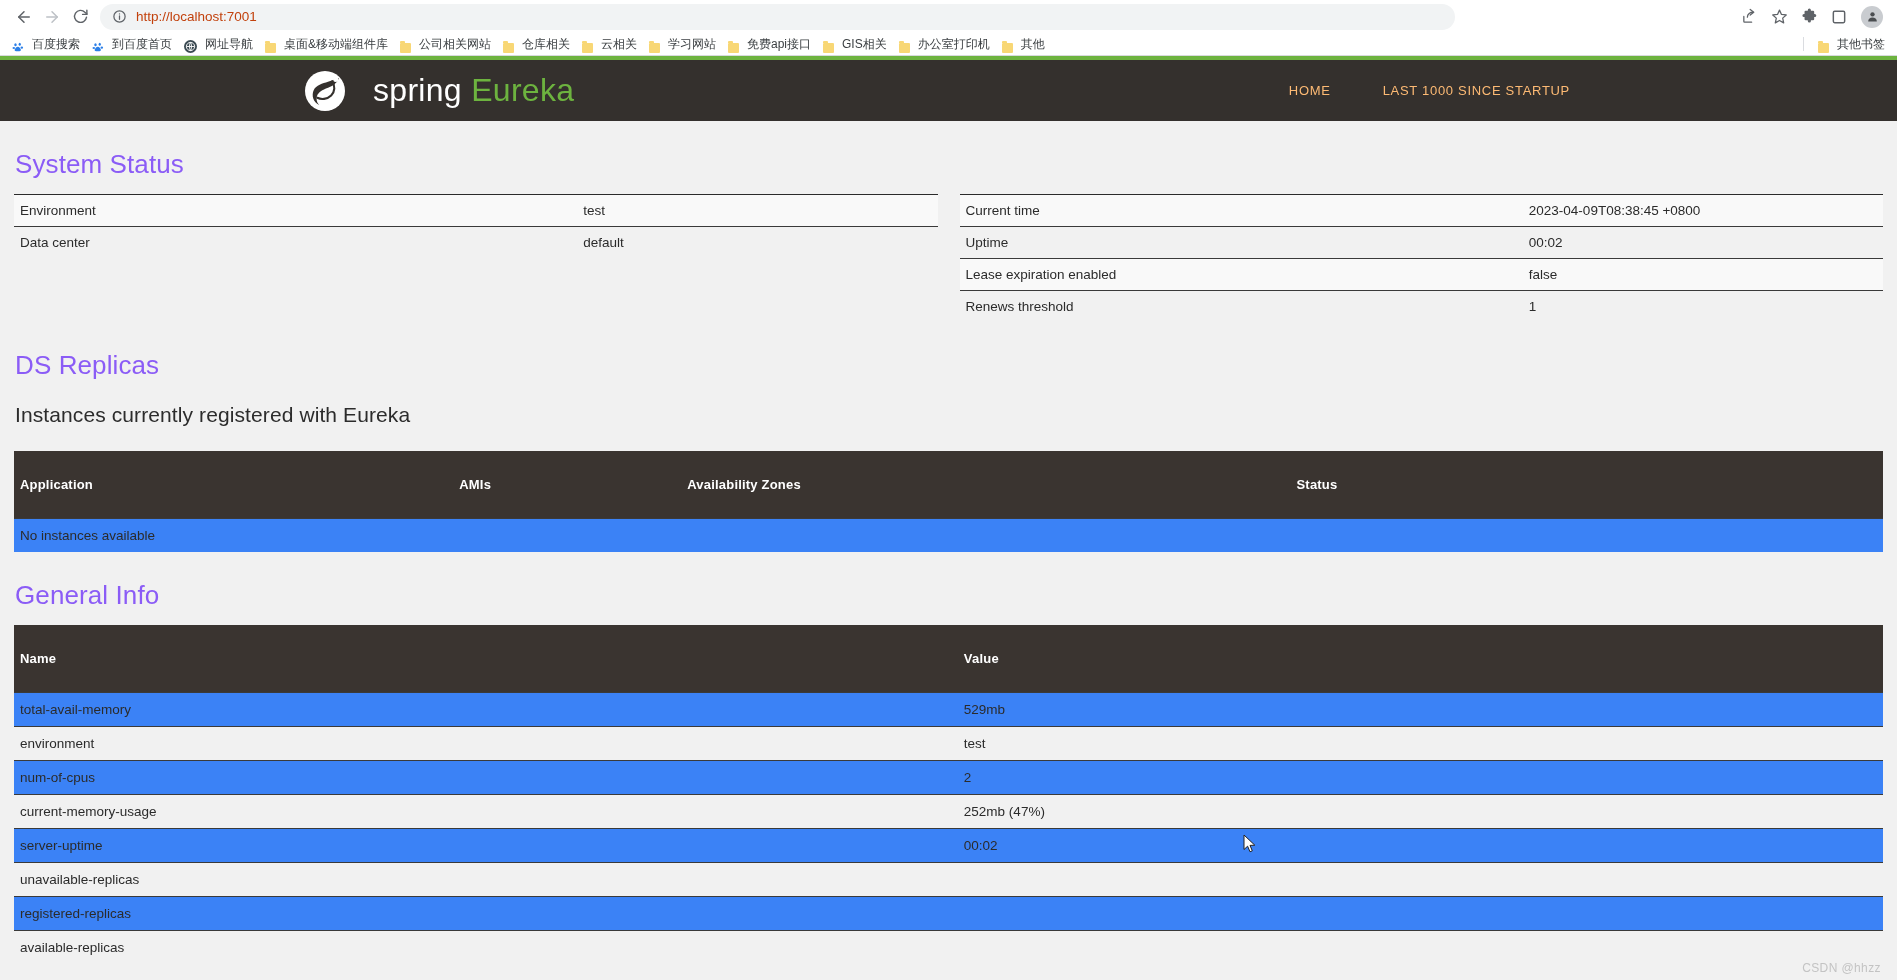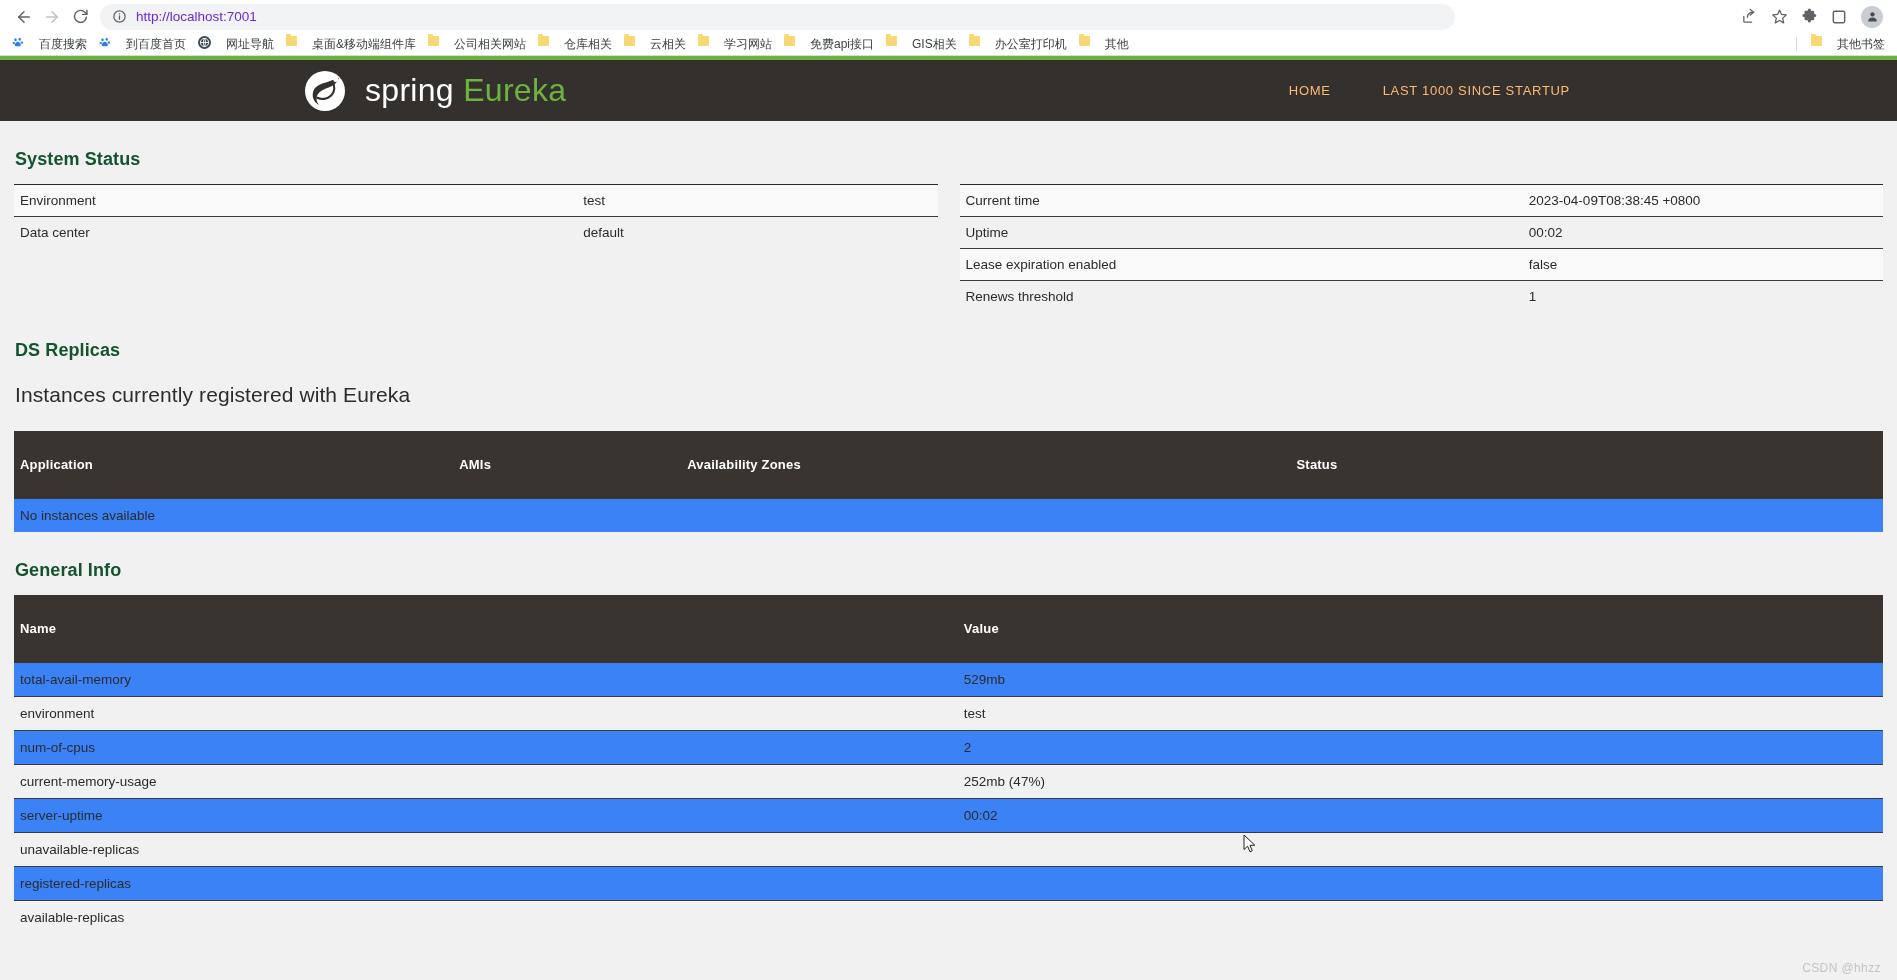--- a/index.html
+++ b/index.html
@@ -36,21 +36,21 @@
     background: #f1f3f4;
     border-radius: 13px;
     display: flex;
     align-items: center;
     padding: 0 12px;
     max-width: 1355px;
   }
   .omnibox .info-icon { color: #5f6368; margin-right: 9px; display:flex; }
   .omnibox .url {
     font-size: 13.5px;
-    color: #6d28d9;
+    color: #c2410c;
     white-space: nowrap;
     overflow: hidden;
   }
   .toolbar-right {
     display: flex; align-items: center; gap: 2px;
     margin-left: auto;
     flex: 0 0 auto;
   }
   .tb-icon {
     width: 28px; height: 28px;
@@ -69,22 +69,22 @@
   .bookmarks {
     height: 22px;
     display: flex;
     align-items: center;
     padding: 0 6px;
     background: #ffffff;
     position: relative;
     overflow: hidden;
   }
   .bm {
-    display: flex; align-items: flex-start;
-    gap: 15px;
+    display: flex; align-items: flex-end;
+    gap: 8px;
     padding: 1px 6px;
     font-size: 12px;
     color: #3c4043;
     white-space: nowrap;
     flex: 0 0 auto;
   }
   .bm-folder {
     width: 11px; height: 10px;
     background: #f8d775;
     border-radius: 1px;
@@ -129,21 +129,21 @@
     background: #34302d;
     border-top: 4px solid #6db33f;
     height: 65px;
     display: flex;
     align-items: center;
     position: relative;
   }
   .brand {
     display: flex; align-items: center;
     margin-left: 303px;
-    gap: 18px;
+    gap: 26px;
   }
   .brand-logo { width: 44px; height: 44px; flex: 0 0 auto; }
   .brand-text {
     font-size: 32px;
     letter-spacing: 0.3px;
     font-weight: 400;
   }
   .brand-text .s1 { color: #ffffff; }
   .brand-text .s2 { color: #6db33f; }
 
@@ -160,23 +160,23 @@
     font-weight: normal;
     letter-spacing: 0.7px;
     text-decoration: none;
   }
 
   .content {
     padding: 0 14px;
   }
 
   h1.section {
-    font-size: 18px;
-    font-weight: 700;
-    color: #14532d;
+    font-size: 26px;
+    font-weight: 400;
+    color: #8b5cf6;
     margin: 28px 0 14px 1px;
     letter-spacing: 0.1px;
   }
   h2.section {
     font-size: 21px;
     font-weight: 400;
     color: #2c2c2c;
     margin: 22px 0 24px 1px;
     letter-spacing: 0.1px;
   }

